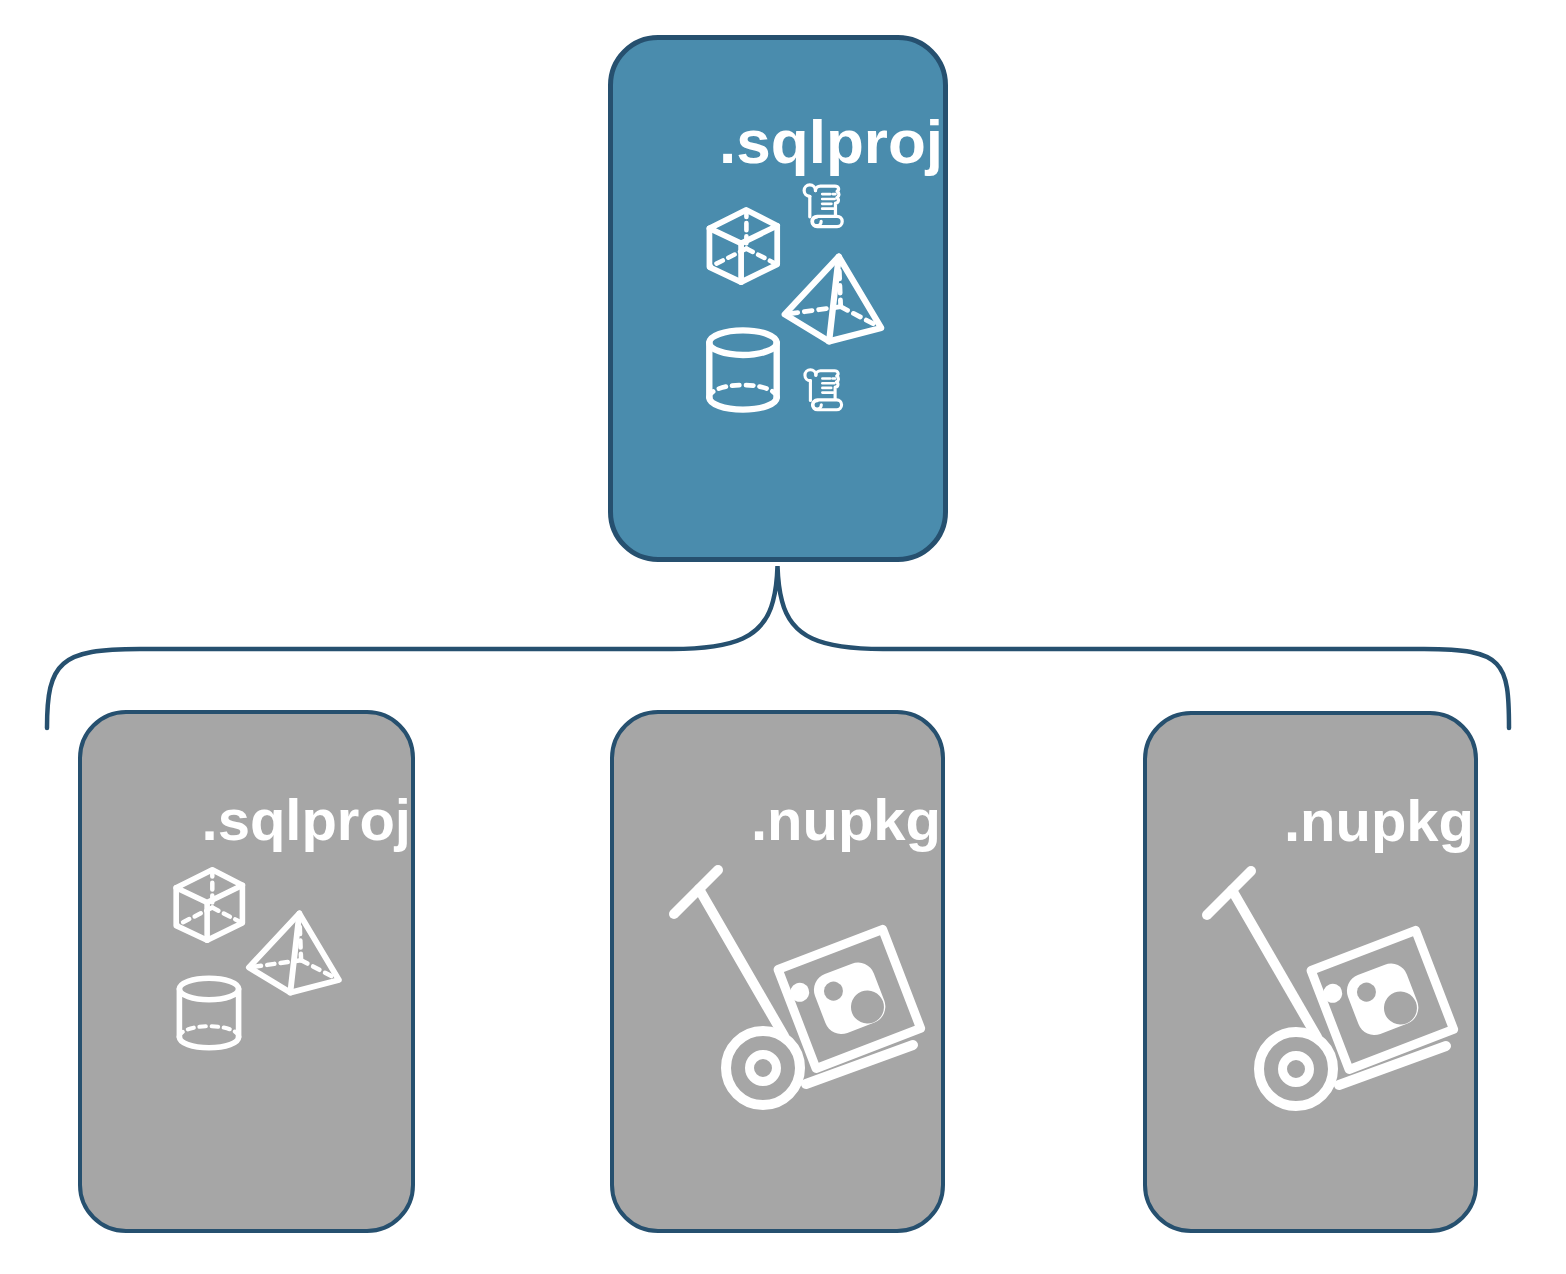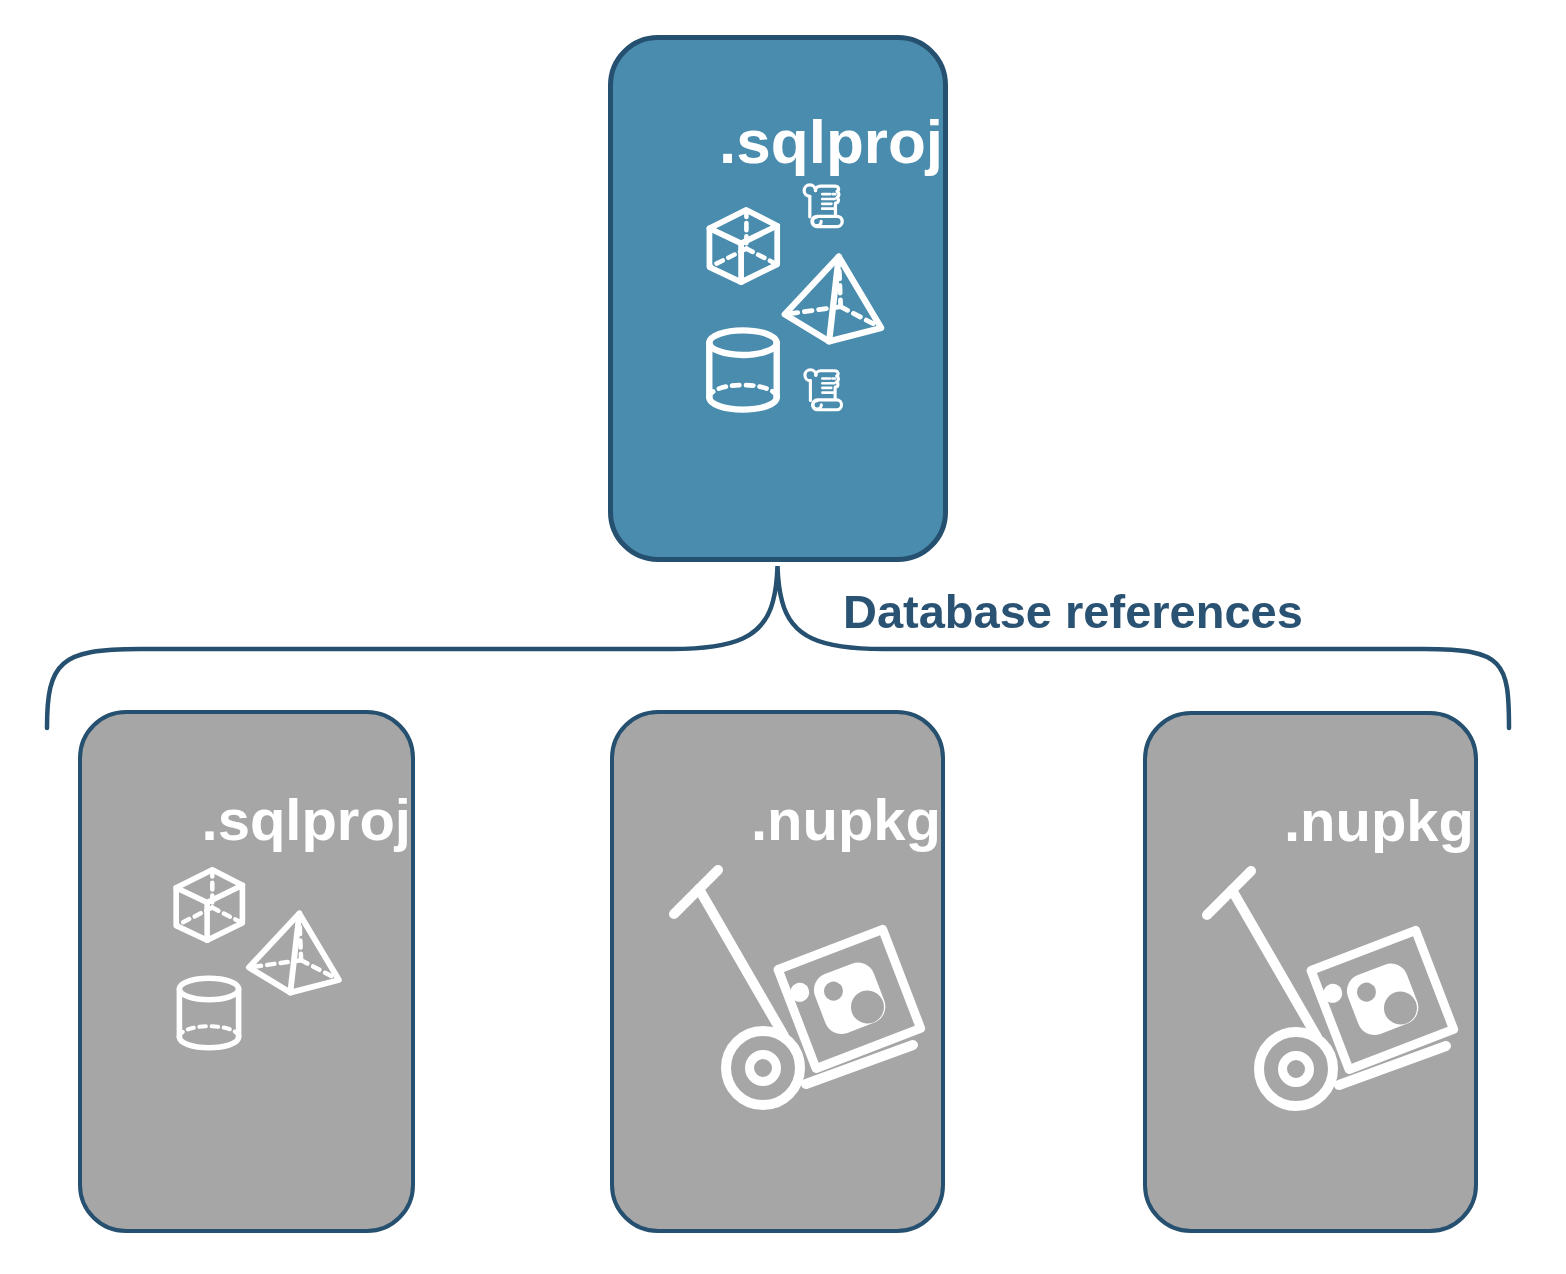--- a/index.html
+++ b/index.html
@@ -139,21 +139,20 @@
     <path d="M 47 728
              C 47 662 60 649 140 649
              L 672 649
              C 735 649 764 637 773 601
              C 775.5 592 777 581 777.5 566
              C 778 581 779.5 592 782 601
              C 791 637 820 649 883 649
              L 1424 649
              C 1504 649 1509 662 1509 728" fill="none" stroke="var(--navy)" stroke-width="4.5" stroke-linecap="round"></path>
   </svg>
-  <div class="connector-label">Database references</div>
 
   <div class="box child c1">
     <div class="box-title">.sqlproj</div>
     <span class="icon" style="left:82px; top:148px;">
       <svg width="88" height="86">
           <use href="#sym-cube" width="88" height="86"></use>
         </svg>
     </span>
     <span class="icon" style="left:161px; top:194px;">
       <svg width="100" height="90">

